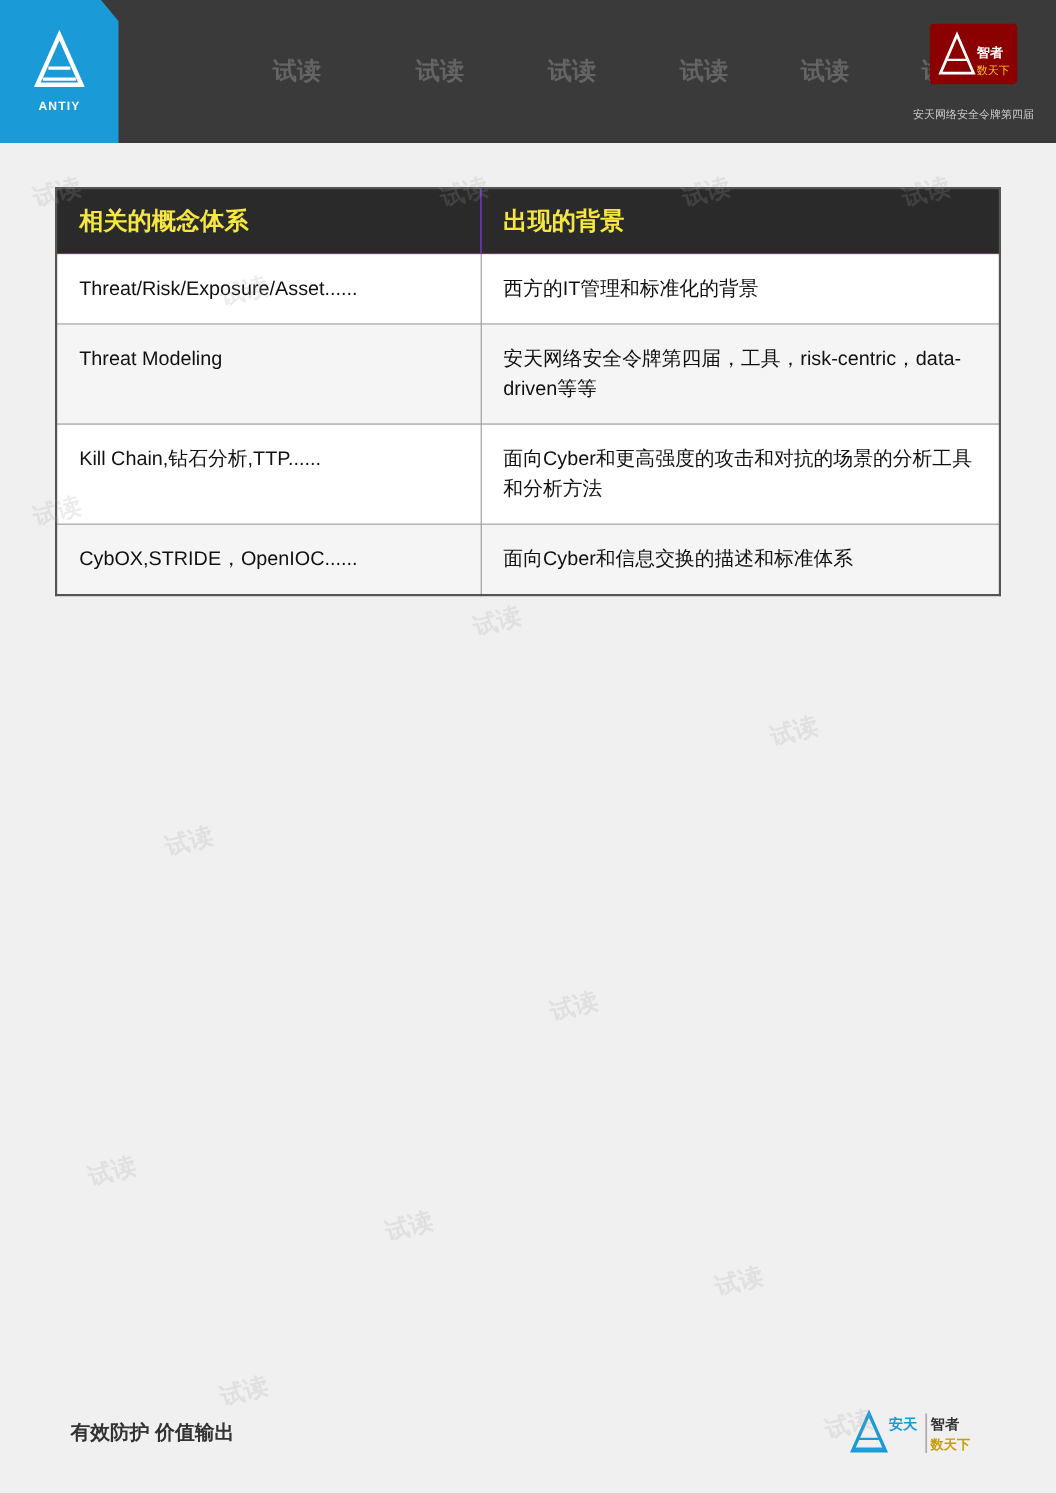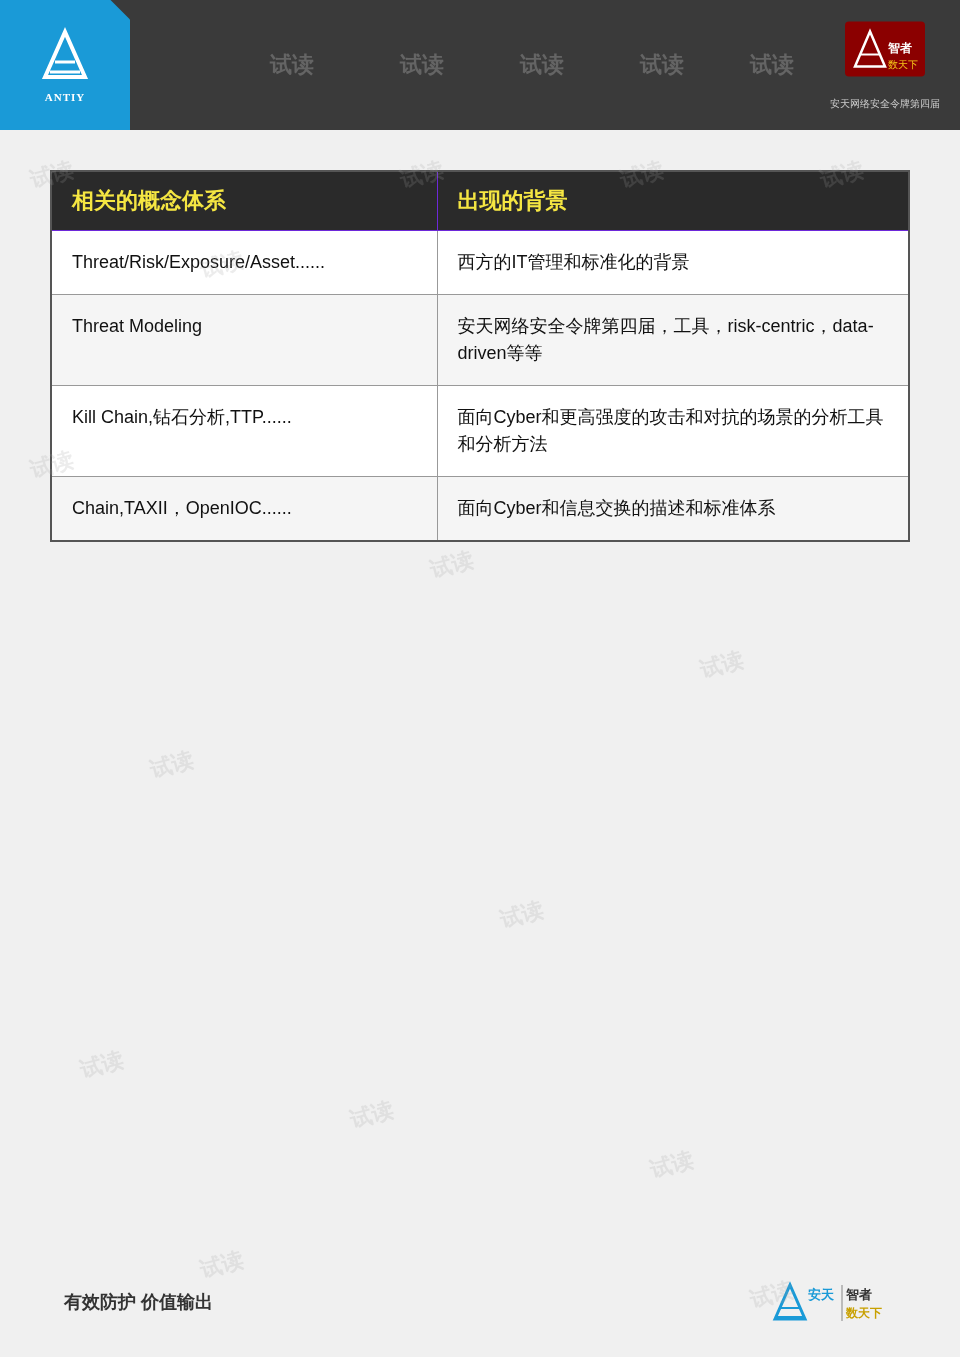--- a/index.html
+++ b/index.html
@@ -16,30 +16,29 @@
     .header {
       width: 100%;
       height: 130px;
       background: #3a3a3a;
       position: relative;
       display: flex;
       align-items: center;
     }
 
     .logo-box {
-      width: 130px;
+      width: 108px;
       height: 130px;
       background: #1a9ad7;
       display: flex;
       flex-direction: column;
       align-items: center;
       justify-content: center;
       flex-shrink: 0;
       clip-path: polygon(0 0, 85% 0, 100% 15%, 100% 100%, 0 100%);
-      font-family: Liberation Serif, serif;
     }
 
     .logo-icon {
       width: 60px;
       height: 60px;
     }
 
     .logo-text {
       color: white;
       font-size: 11px;
@@ -248,21 +247,21 @@
         </tr>
         <tr>
           <td>Threat Modeling</td>
           <td>安天网络安全令牌第四届，工具，risk-centric，data-driven等等</td>
         </tr>
         <tr>
           <td>Kill Chain,钻石分析,TTP......</td>
           <td>面向Cyber和更高强度的攻击和对抗的场景的分析工具和分析方法</td>
         </tr>
         <tr>
-          <td>Chain,TAXII，OpenIOC......</td>
+          <td>CybOX,STRIDE，OpenIOC......</td>
           <td>面向Cyber和信息交换的描述和标准体系</td>
         </tr>
       </tbody>
   </table>
 </div>
 
 <div class="footer">
   <span class="footer-tagline">有效防护 价值输出</span>
   <div class="footer-logo">
     <svg viewBox="0 0 140 50" width="140" height="50">

